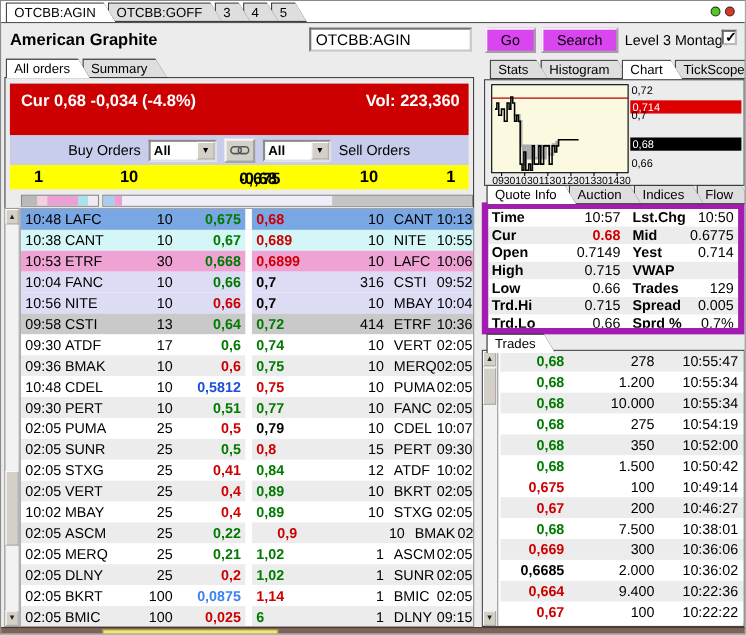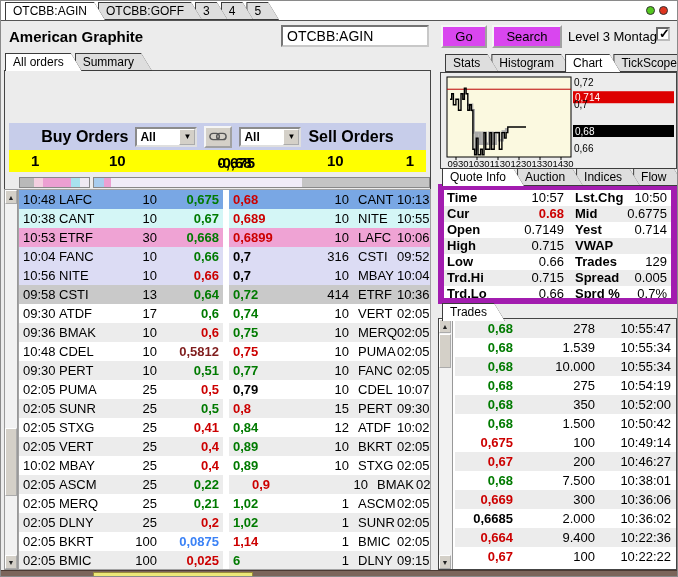--- a/index.html
+++ b/index.html
@@ -25,21 +25,21 @@
   .cb { position:absolute; left:655px; top:26px; width:14px; height:14px; background:#fff; border:2px inset #bbb; }
   .cb.checked::after { content:"\2713"; position:absolute; left:1px; top:-3px; font-size:13px; font-weight:bold; }
 
   
   #left-tabs { left:4px; top:52px; }
   .lbox { position:absolute; left:3px; top:69px; width:427px; height:500px; border:1px solid #444; background:#ececec; }
   .banner { position:absolute; left:8px; top:75px; width:417px; height:47px; background:#cc0000; color:#fff; font-size:15px; font-weight:bold; }
   .banner .bl { position:absolute; left:10px; top:7px; }
   .banner .br { position:absolute; right:8px; top:7px; }
   .fbar { position:absolute; left:8px; top:122px; width:417px; height:27px; background:#c7cdea; display:flex; align-items:center; justify-content:center; gap:7px; }
-  .fbar .flbl { font-size:16px; font-weight:bold; }
+  .fbar .flbl { font-size:13px; font-weight:normal; }
   .dd { display:inline-flex; width:62px; height:20px; border:2px inset #dfdfdf; background:#fff; align-items:center; }
   .ddv { flex:1; font-size:12px; font-weight:bold; padding-left:3px; }
   .ddb { width:16px; height:16px; background:#d4d0c8; border:1px outset #fff; font-size:8px; line-height:14px; text-align:center; }
   .chainbtn { width:28px; height:22px; background:#d4d0c8; border:2px outset #f5f5f5; display:flex; align-items:center; justify-content:center; }
   .ybar { position:absolute; left:8px; top:149px; width:417px; height:22px; background:#ffff00; font-size:15px; font-weight:bold; }
   .ybar span { position:absolute; top:2px; }
   .y1 { left:22px; } .y2 { left:100px; } .ymid { left:0; width:100%; text-align:center; } .y3 { left:318px; } .y4 { right:12px; }
   .dbar { position:absolute; top:176px; height:11px; border:1px solid #888; display:flex; overflow:hidden; background:#e8e8e8; }
   #dbar-l { left:18px; width:71px; } #dbar-r { left:92px; width:337px; }
   .dseg { height:100%; }
@@ -126,20 +126,24 @@
   <div id="left-tabs" class="tabs">
       <div class="tab active" style="z-index: 150;">
         <div class="ti">All orders</div>
       </div>
       <div class="tab" style="z-index: 99;">
         <div class="ti">Summary</div>
       </div>
     </div>
   <div class="lbox"></div>
 
+  <div class="banner">
+    <span class="bl">Cur 0,68 -0,034 (-4.8%)</span>
+    <span class="br">Vol: 223,360</span>
+  </div>
 
   <div class="fbar">
     <span class="flbl">Buy Orders</span>
     <div class="dd">
       <span class="ddv">All</span>
       <span class="ddb">▼</span>
     </div>
     <div class="chainbtn">
       <svg width="18" height="11" viewBox="0 0 20 12">
         <rect x="1" y="2.5" width="10.5" height="7" rx="3.5" fill="none" stroke="#555" stroke-width="1.6"></rect>
@@ -269,21 +273,21 @@
         <div class="c-gap"></div>
         <div class="c-p2" style="color: rgb(0, 122, 0);">0,75</div>
         <div class="c-s2">10</div>
         <div class="c-m2">MERQ</div>
         <div class="c-t2">02:05</div>
       </div>
       <div class="brow bg-w">
         <div class="c-t1">10:48</div>
         <div class="c-m1">CDEL</div>
         <div class="c-s1">10</div>
-        <div class="c-p1" style="color: #7f1d1d;">0,5812</div>
+        <div class="c-p1" style="color: #1d4ed8;">0,5812</div>
         <div class="c-gap"></div>
         <div class="c-p2" style="color: rgb(204, 0, 0);">0,75</div>
         <div class="c-s2">10</div>
         <div class="c-m2">PUMA</div>
         <div class="c-t2">02:05</div>
       </div>
       <div class="brow bg-alt">
         <div class="c-t1">09:30</div>
         <div class="c-m1">PERT</div>
         <div class="c-s1">10</div>
@@ -519,21 +523,21 @@
       <div class="sbd">▼</div>
     </div>
     <div class="trrows" id="trades">
         <div class="trow bg-alt">
           <div class="tr-p" style="color: rgb(0, 122, 0);">0,68</div>
           <div class="tr-s">278</div>
           <div class="tr-t">10:55:47</div>
         </div>
         <div class="trow bg-w">
           <div class="tr-p" style="color: rgb(0, 122, 0);">0,68</div>
-          <div class="tr-s">1.539</div>
+          <div class="tr-s">1.200</div>
           <div class="tr-t">10:55:34</div>
         </div>
         <div class="trow bg-alt">
           <div class="tr-p" style="color: rgb(0, 122, 0);">0,68</div>
           <div class="tr-s">10.000</div>
           <div class="tr-t">10:55:34</div>
         </div>
         <div class="trow bg-w">
           <div class="tr-p" style="color: rgb(0, 122, 0);">0,68</div>
           <div class="tr-s">275</div>

